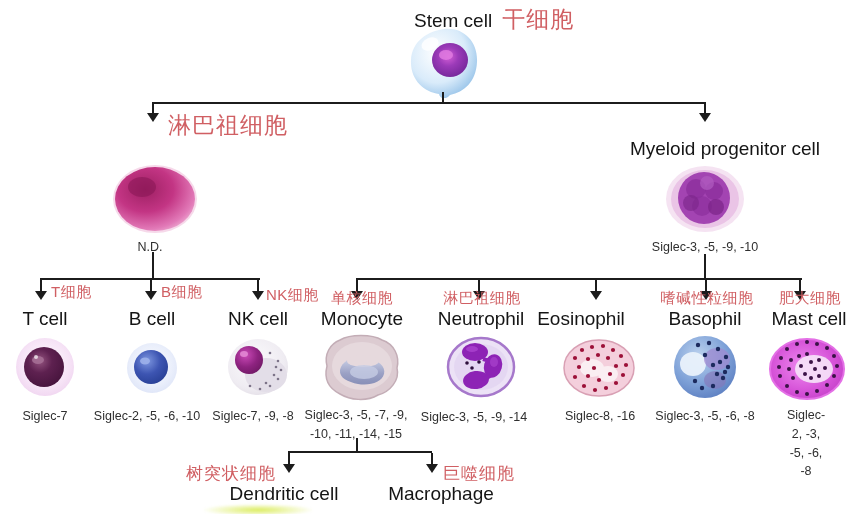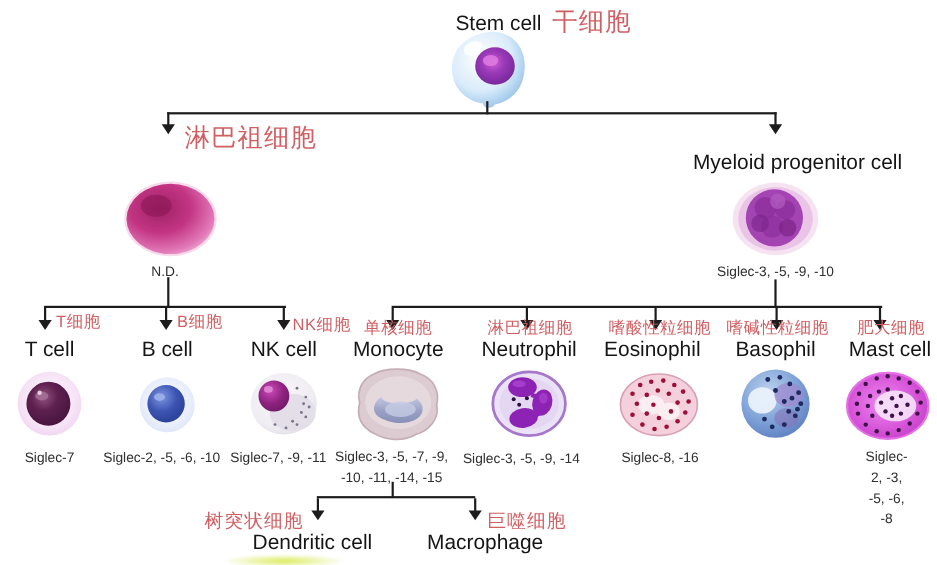--- a/index.html
+++ b/index.html
@@ -166,21 +166,21 @@
         <circle cx="44" cy="49" r="1.3"></circle>
         <circle cx="34" cy="52" r="1.3"></circle>
       <circle cx="24" cy="49" r="1.3"></circle>
         <circle cx="48" cy="38" r="1.3"></circle>
         <circle cx="40" cy="46" r="1.3"></circle>
         <circle cx="50" cy="30" r="1.3"></circle>
     </g>
     <circle cx="23" cy="23" r="14" fill="url(#gNKn)"></circle>
     <ellipse cx="18" cy="17" rx="4" ry="3" fill="#e287d4" opacity="0.9"></ellipse>
   </svg>
-  <span class="sig center" style="left:253px;top:407px">Siglec-7, -9, -11</span>
+  <span class="sig center" style="left:253px;top:407px">Siglec-7, -9, -8</span>
 
   <span class="zh center" style="left:362px;top:289px">单核细胞</span>
   <span class="en center" style="left:362px;top:308px">Monocyte</span>
   <svg class="abs" style="left:320px;top:332px" width="84" height="70" viewBox="0 0 84 70">
     <defs>
       <linearGradient id="gMonN" x1="0" y1="0" x2="0" y2="1">
         <stop offset="0%" stop-color="#cdd3e8"></stop>
           <stop offset="60%" stop-color="#9aa0c4"></stop>
           <stop offset="100%" stop-color="#8890b8"></stop>
       </linearGradient>
@@ -208,22 +208,21 @@
     <ellipse cx="27" cy="14" rx="6" ry="3" fill="#b54fd8" opacity="0.6"></ellipse>
     <ellipse cx="49" cy="27" rx="4" ry="5" fill="#b54fd8" opacity="0.5"></ellipse>
     <g fill="#2c0f3c">
       <circle cx="22" cy="28" r="1.8"></circle>
         <circle cx="27" cy="33" r="1.8"></circle>
         <circle cx="34" cy="27" r="1.8"></circle>
     </g>
   </svg>
   <span class="sig center" style="left:474px;top:408px">Siglec-3, -5, -9, -14</span>
 
-  <span class="zh center" style="left:600px;top:289px">嗜酸性粒细胞</span>
-  <span class="en center" style="left:593px;top:308px">Eosinophil</span>
+  <span class="en center" style="left:581px;top:308px">Eosinophil</span>
   <svg class="abs" style="left:562px;top:338px" width="74" height="60" viewBox="0 0 74 60">
     <ellipse cx="37" cy="30" rx="35" ry="28" fill="#f4cfdc" stroke="#d9a0b4" stroke-width="1.5"></ellipse>
     <ellipse cx="30" cy="30" rx="12" ry="9" fill="#faeef2"></ellipse>
     <ellipse cx="46" cy="36" rx="10" ry="8" fill="#faeef2"></ellipse>
     <g fill="#9c1038">
       <circle cx="13" cy="20" r="2.1"></circle>
         <circle cx="20" cy="12" r="2.1"></circle>
         <circle cx="30" cy="9" r="2.1"></circle>
       <circle cx="41" cy="8" r="2.1"></circle>
         <circle cx="51" cy="12" r="2.1"></circle>
@@ -272,20 +271,21 @@
       <circle cx="45" cy="52" r="2.2"></circle>
         <circle cx="34" cy="54" r="2.2"></circle>
         <circle cx="45" cy="31" r="2.2"></circle>
       <circle cx="37" cy="21" r="2.2"></circle>
         <circle cx="49" cy="40" r="2.2"></circle>
         <circle cx="27" cy="47" r="2.2"></circle>
       <circle cx="57" cy="38" r="2.2"></circle>
         <circle cx="52" cy="28" r="2.2"></circle>
     </g>
   </svg>
+  <span class="sig center" style="left:705px;top:407px">Siglec-3, -5, -6, -8</span>
 
   <span class="zh center" style="left:810px;top:289px">肥大细胞</span>
   <span class="en center" style="left:809px;top:308px">Mast cell</span>
   <svg class="abs" style="left:767px;top:336px" width="80" height="66" viewBox="0 0 80 66">
     <defs>
       <radialGradient id="gMast" cx="45%" cy="45%" r="75%">
         <stop offset="0%" stop-color="#ef8af0"></stop>
           <stop offset="60%" stop-color="#d44fd6"></stop>
           <stop offset="100%" stop-color="#b637bc"></stop>
       </radialGradient>

